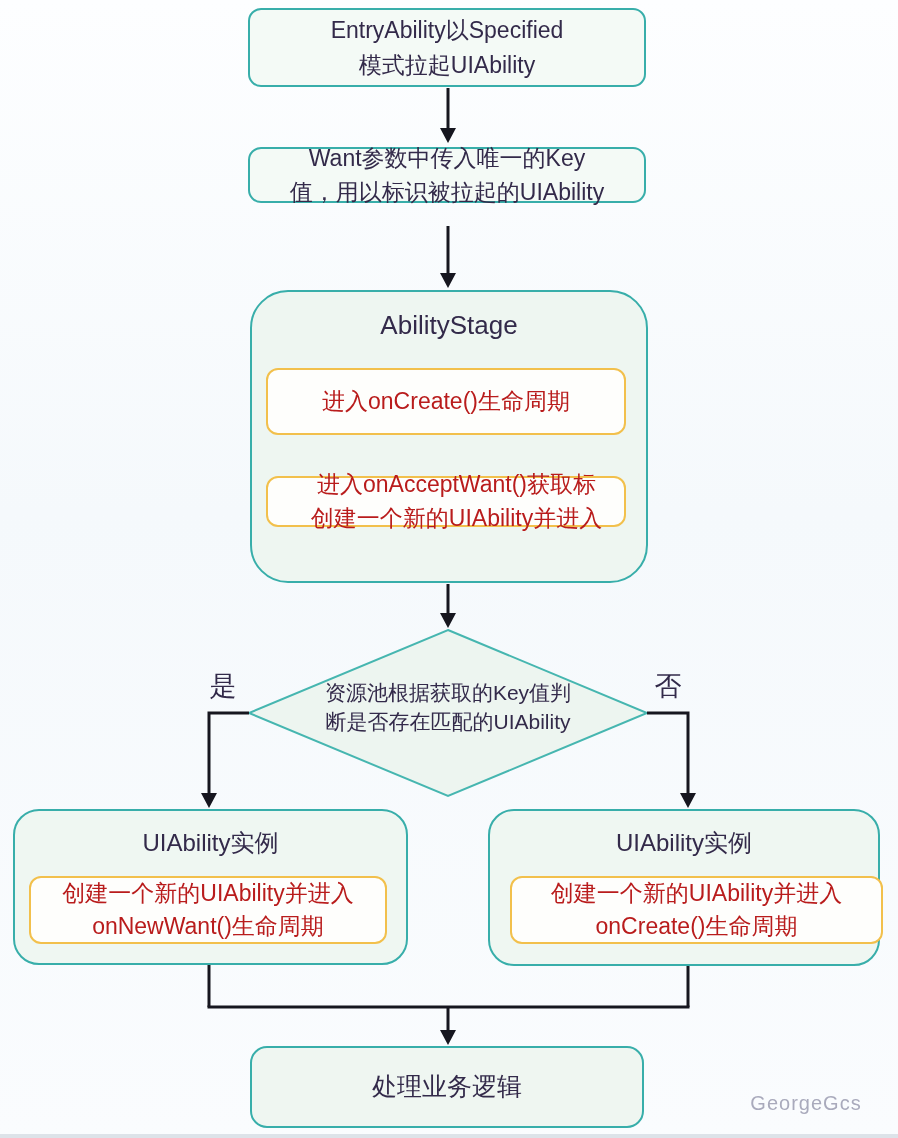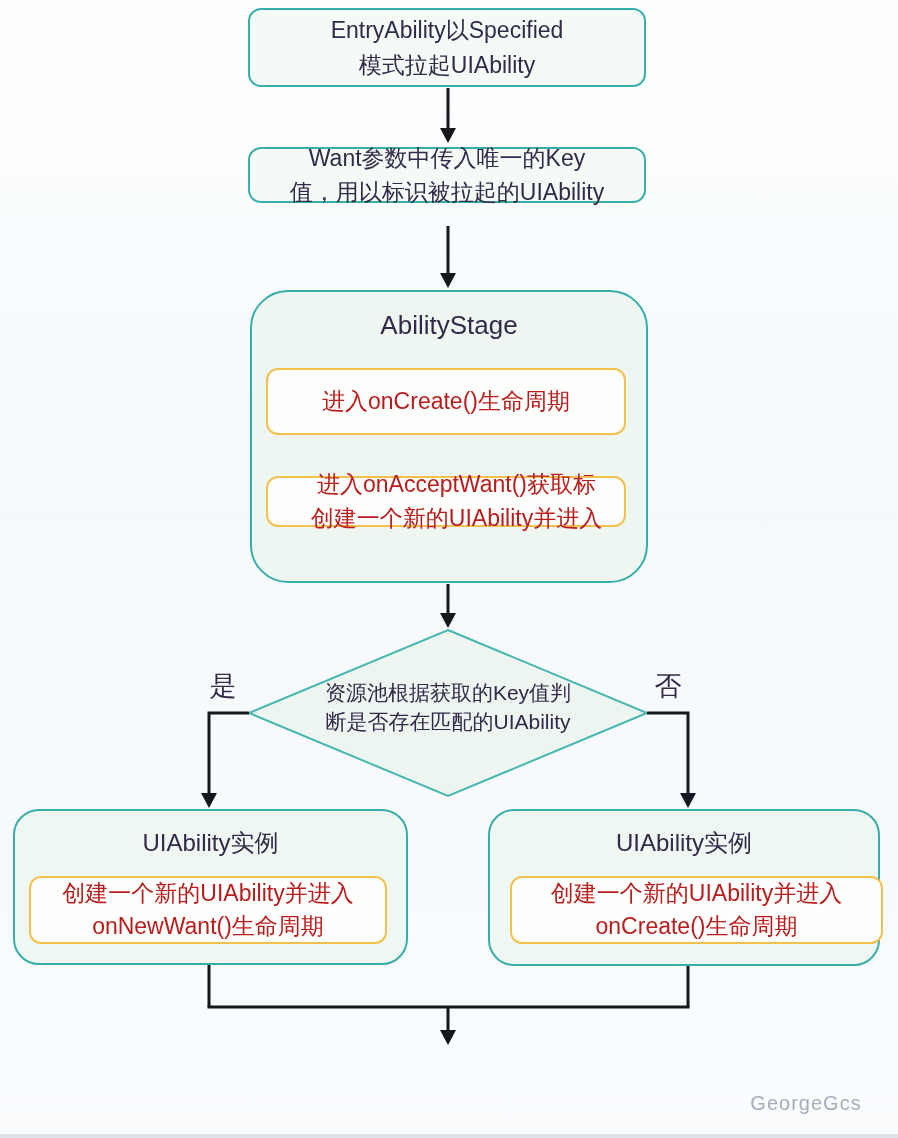--- a/index.html
+++ b/index.html
@@ -162,17 +162,20 @@
   </div>
 
   <div class="node node-instance-right">
     <span class="instance-title">UIAbility实例</span>
   </div>
   <div class="step step-right">
     <span class="tline">创建一个新的UIAbility并进入</span>
     <span class="tline">onCreate()生命周期</span>
   </div>
 
+  <div class="node node-final">
+    <span class="tline">处理业务逻辑</span>
+  </div>
 
   <div class="watermark">GeorgeGcs</div>
 
   <div class="bottom-edge"></div>
 </div>
 
 </body></html>

